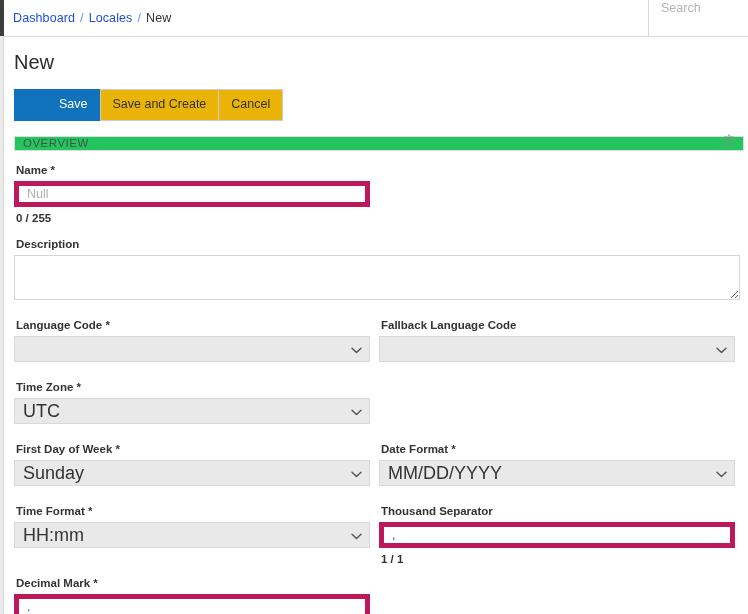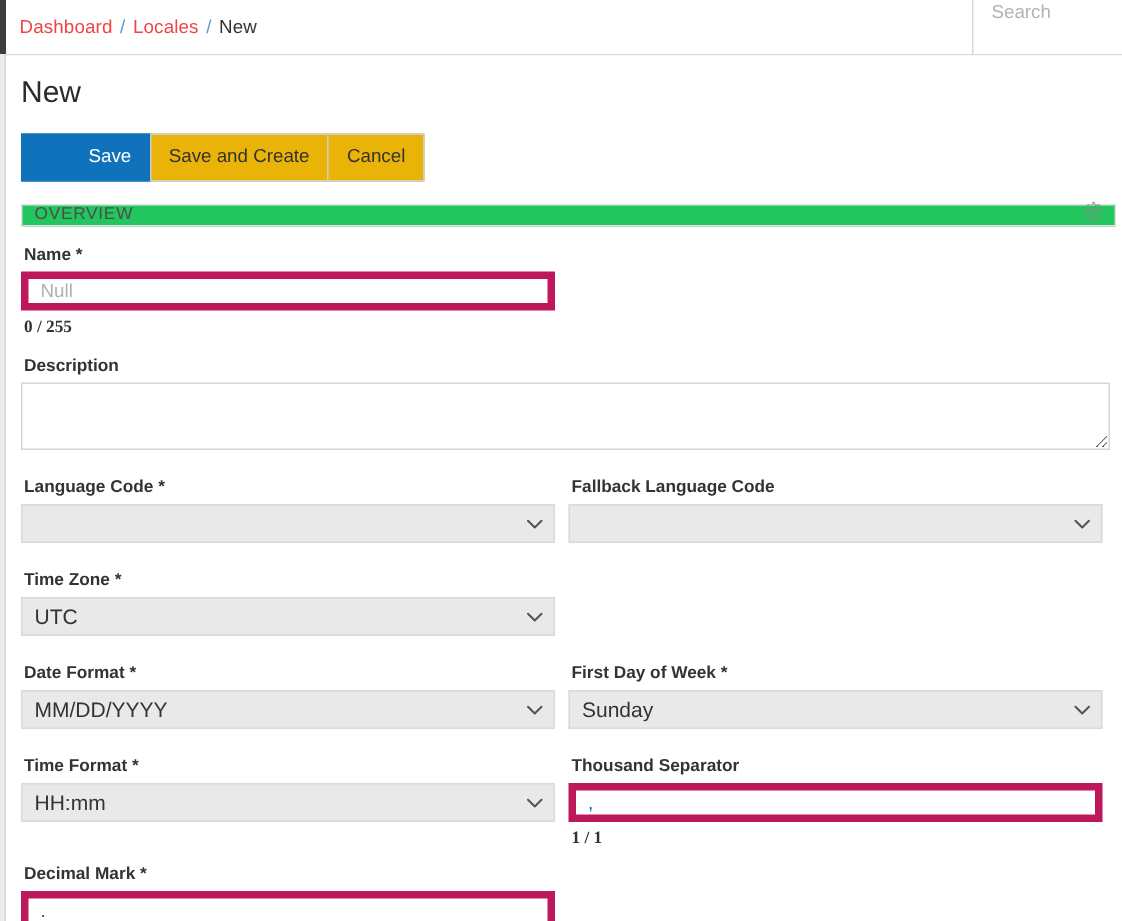--- a/index.html
+++ b/index.html
@@ -46,21 +46,21 @@
     display: flex;
     align-items: center;
     padding-left: 9px;
   }
   .breadcrumb {
     font-size: 12.5px;
     color: #333333;
     white-space: nowrap;
     letter-spacing: .1px;
   }
-  .crumb-link { color: #ef4444; text-decoration: none; }
+  .crumb-link { color: #1d4ed8; text-decoration: none; }
   .crumb-sep { color: #5b9bd5; margin: 0 5px; }
   .crumb-current { color: #333333; }
 
   .search-wrap {
     flex: 1;
     display: flex;
     align-items: flex-start;
     padding-left: 10px;
   }
   .search-input {
@@ -193,21 +193,21 @@
     display: block;
   }
 
   .select-wrap { position: relative; width: 100%; }
   .f-select {
     width: 100%;
     height: 26px;
     border: 1px solid #d9d9d9;
     background: #e9e9e9;
     font-family: "Liberation Sans", sans-serif;
-    font-size: 14px;
+    font-size: 18px;
     color: #333;
     padding: 0 24px 0 8px;
     outline: none;
     -webkit-appearance: none;
     -moz-appearance: none;
     appearance: none;
     cursor: pointer;
   }
   .chev {
     position: absolute;
@@ -216,21 +216,20 @@
     pointer-events: none;
     display: block;
   }
 
   .counter {
     font-size: 11.5px;
     font-weight: bold;
     color: #333333;
     margin: 5px 0 0 2px;
     line-height: 13px;
-    font-family: Liberation Serif, serif;
   }
 
   .sp-18 { height: 18px; }
   .sp-12 { height: 12px; }
   .sp-10 { height: 10px; }
 </style>
 </head>
 <body>
 
 <div id="app">
@@ -363,44 +362,44 @@
             </div>
           </div>
         </div>
 
         <div class="sp-18"></div>
 
         <div class="row">
           <div class="col">
             <div class="field">
               <label class="f-label">
+                <span>First Day of Week</span>
+                <span class="req">*</span>
+              </label>
+              <div class="select-wrap">
+                <select class="f-select">
+                  <option>Sunday</option>
+                </select>
+                <span class="chev">
+                  <svg width="11" height="7" viewBox="0 0 11 7">
+                      <path d="M1 1.2L5.5 5.6 10 1.2" stroke="#555" stroke-width="1.4" fill="none" stroke-linecap="round" stroke-linejoin="round"></path>
+                    </svg>
+                </span>
+              </div>
+            </div>
+          </div>
+          <div class="col">
+            <div class="field">
+              <label class="f-label">
                 <span>Date Format</span>
                 <span class="req">*</span>
               </label>
               <div class="select-wrap">
                 <select class="f-select">
                   <option>MM/DD/YYYY</option>
-                </select>
-                <span class="chev">
-                  <svg width="11" height="7" viewBox="0 0 11 7">
-                      <path d="M1 1.2L5.5 5.6 10 1.2" stroke="#555" stroke-width="1.4" fill="none" stroke-linecap="round" stroke-linejoin="round"></path>
-                    </svg>
-                </span>
-              </div>
-            </div>
-          </div>
-          <div class="col">
-            <div class="field">
-              <label class="f-label">
-                <span>First Day of Week</span>
-                <span class="req">*</span>
-              </label>
-              <div class="select-wrap">
-                <select class="f-select">
-                  <option>Sunday</option>
                 </select>
                 <span class="chev">
                   <svg width="11" height="7" viewBox="0 0 11 7">
                       <path d="M1 1.2L5.5 5.6 10 1.2" stroke="#555" stroke-width="1.4" fill="none" stroke-linecap="round" stroke-linejoin="round"></path>
                     </svg>
                 </span>
               </div>
             </div>
           </div>
         </div>

